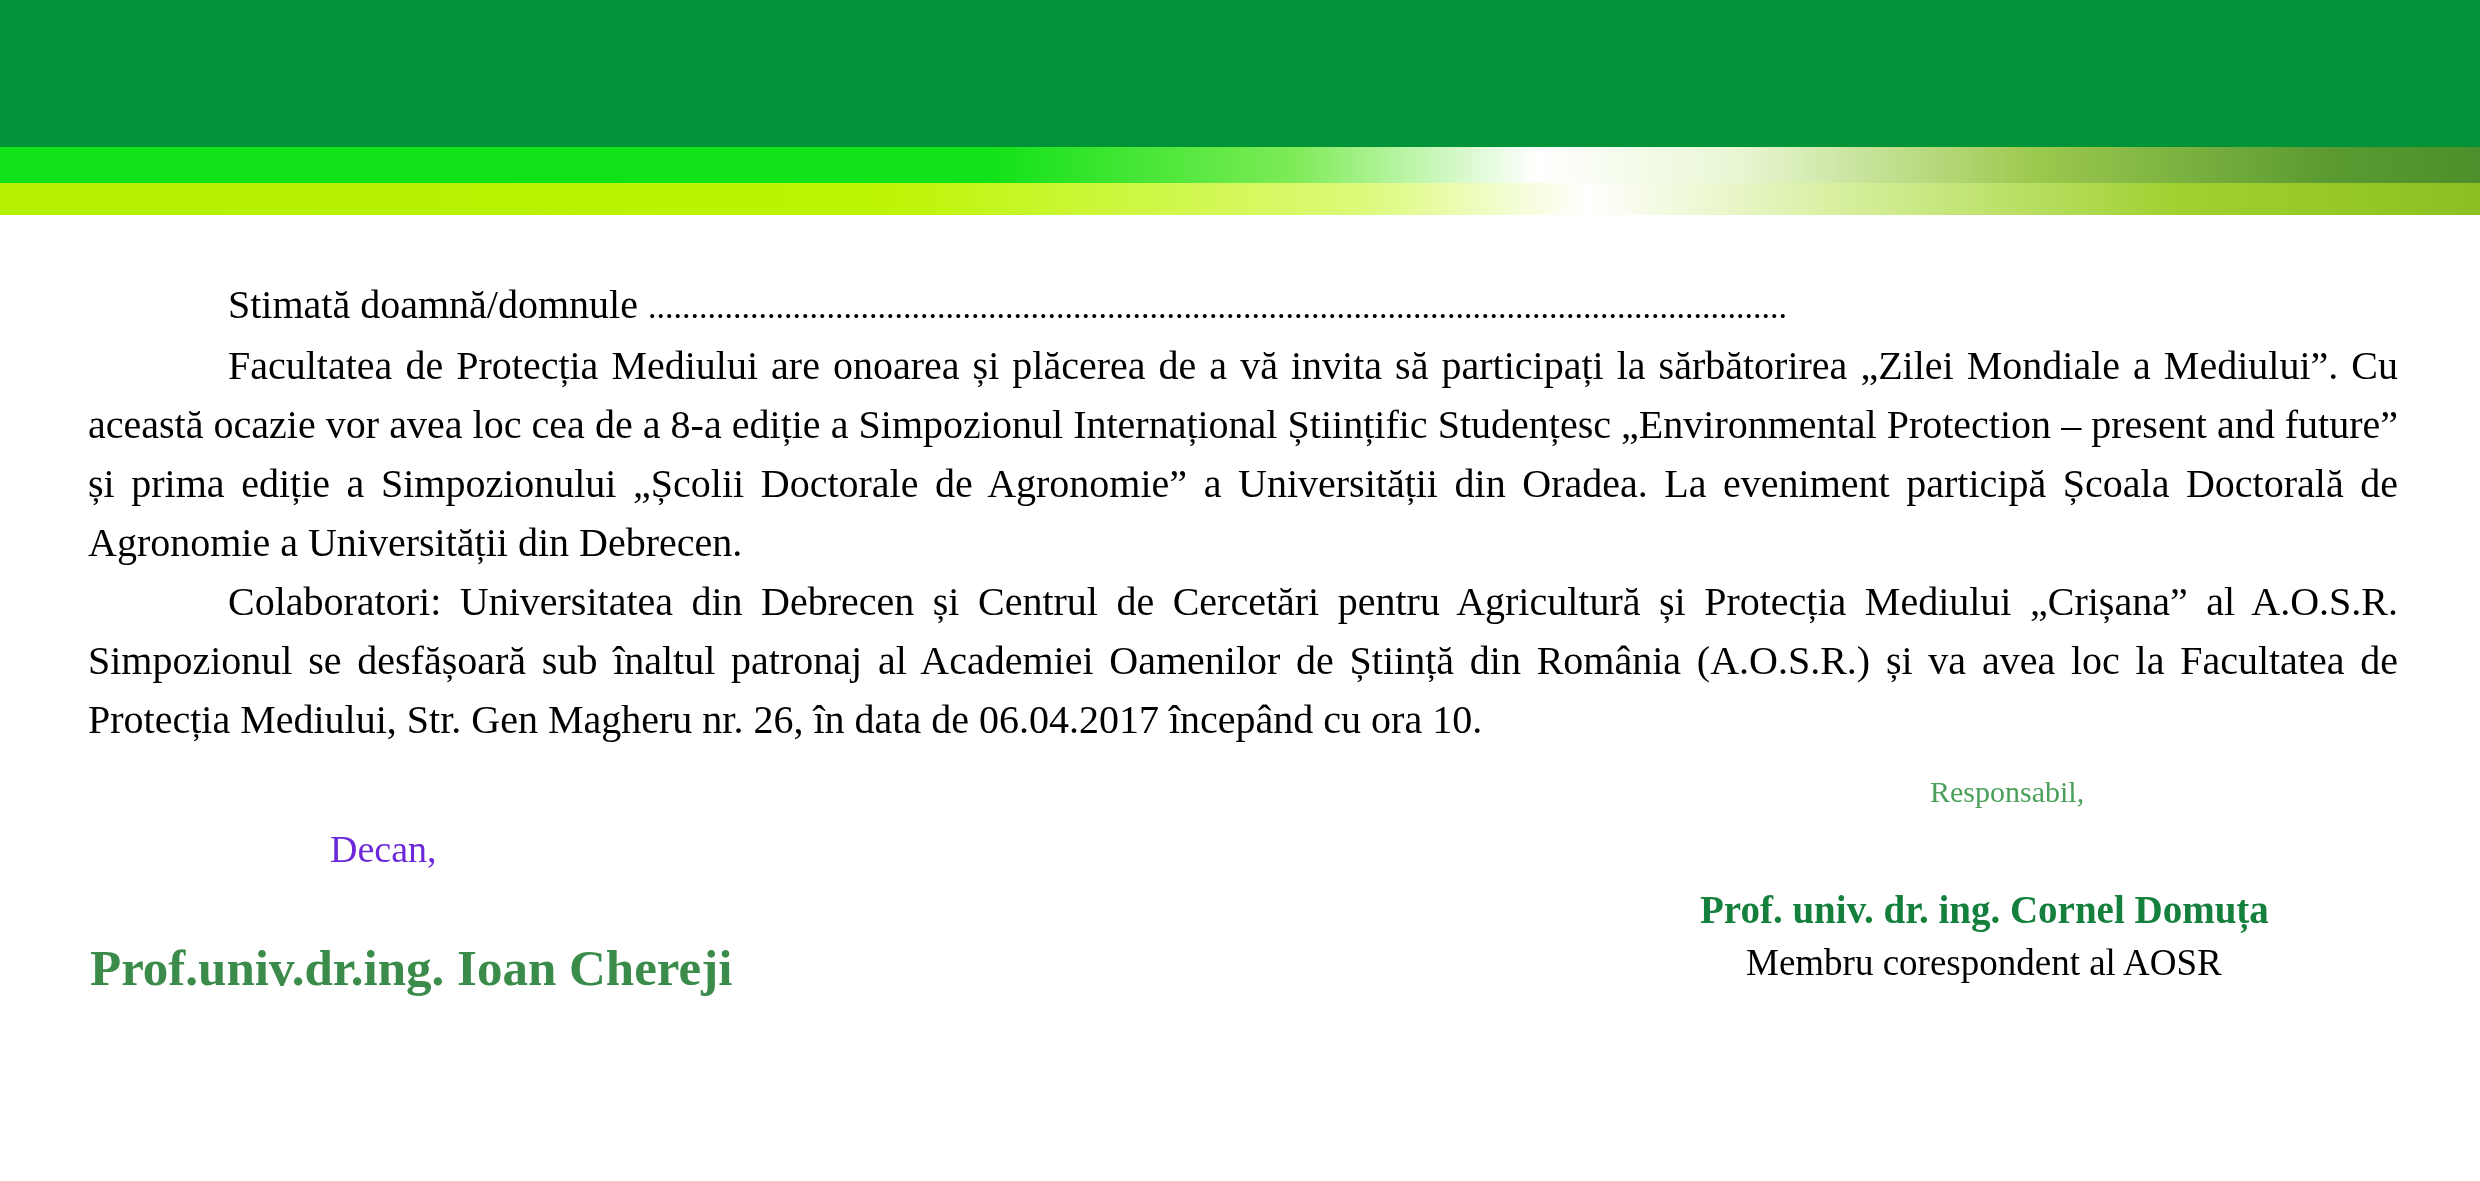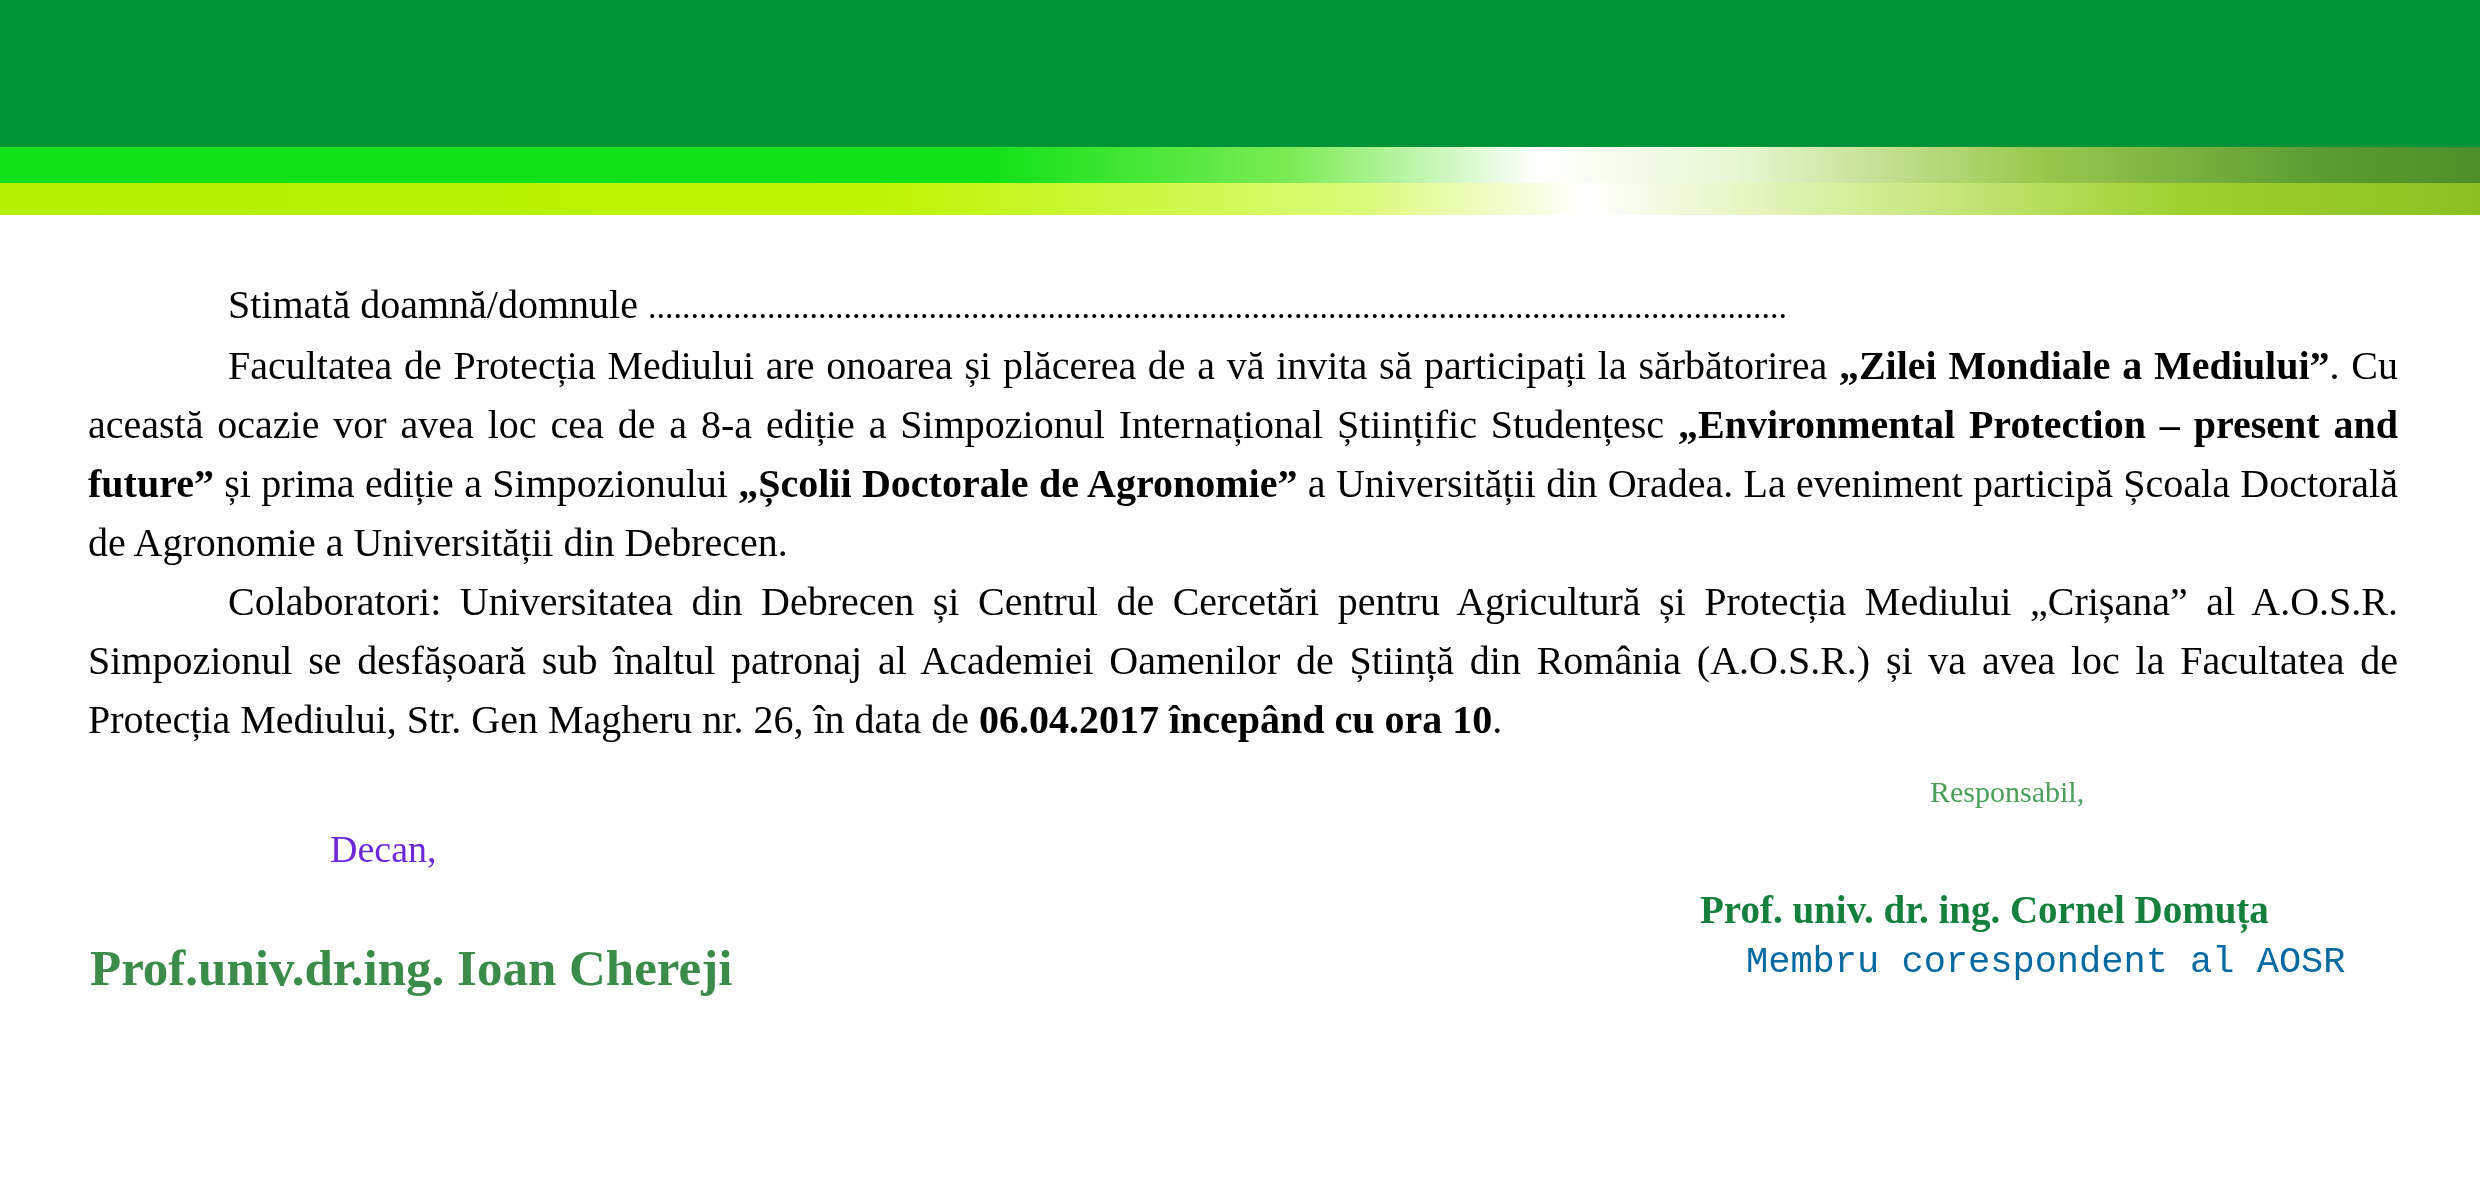--- a/index.html
+++ b/index.html
@@ -93,21 +93,21 @@
   }
   .paragraphs p {
     margin: 0;
     text-indent: 140px;
   }
   .dots {
     letter-spacing: 0px;
     font-size: 34px;
     color: #000000;
   }
-  b { font-weight: bold; }
+  b { font-weight: normal; }
 
   
   .sig-area {
     position: absolute;
     left: 0;
     top: 560px;
     width: 2480px;
     height: 400px;
   }
   .sig-right-label {
@@ -131,23 +131,22 @@
     font-size: 39px;
     font-weight: bold;
     color: #15803d;
     white-space: nowrap;
   }
   .sig-right-sub {
     position: absolute;
     left: 1746px;
     top: 166px;
     font-size: 37px;
-    color: #0369a1;
+    color: #000000;
     white-space: nowrap;
-    font-family: Liberation Mono, monospace;
   }
   .sig-left-name {
     position: absolute;
     left: 90px;
     top: 164px;
     font-size: 51px;
     font-weight: bold;
     color: #3b8c4b;
     white-space: nowrap;
   }

